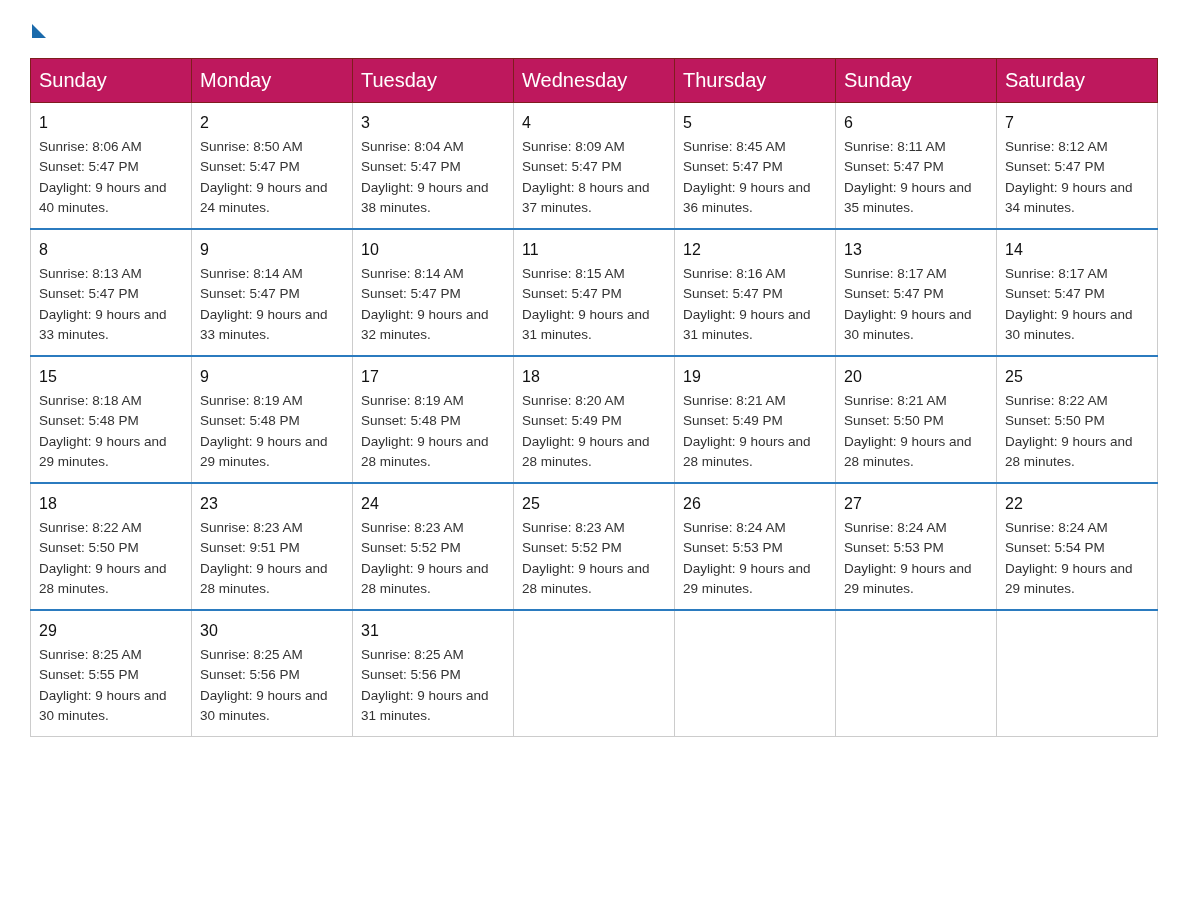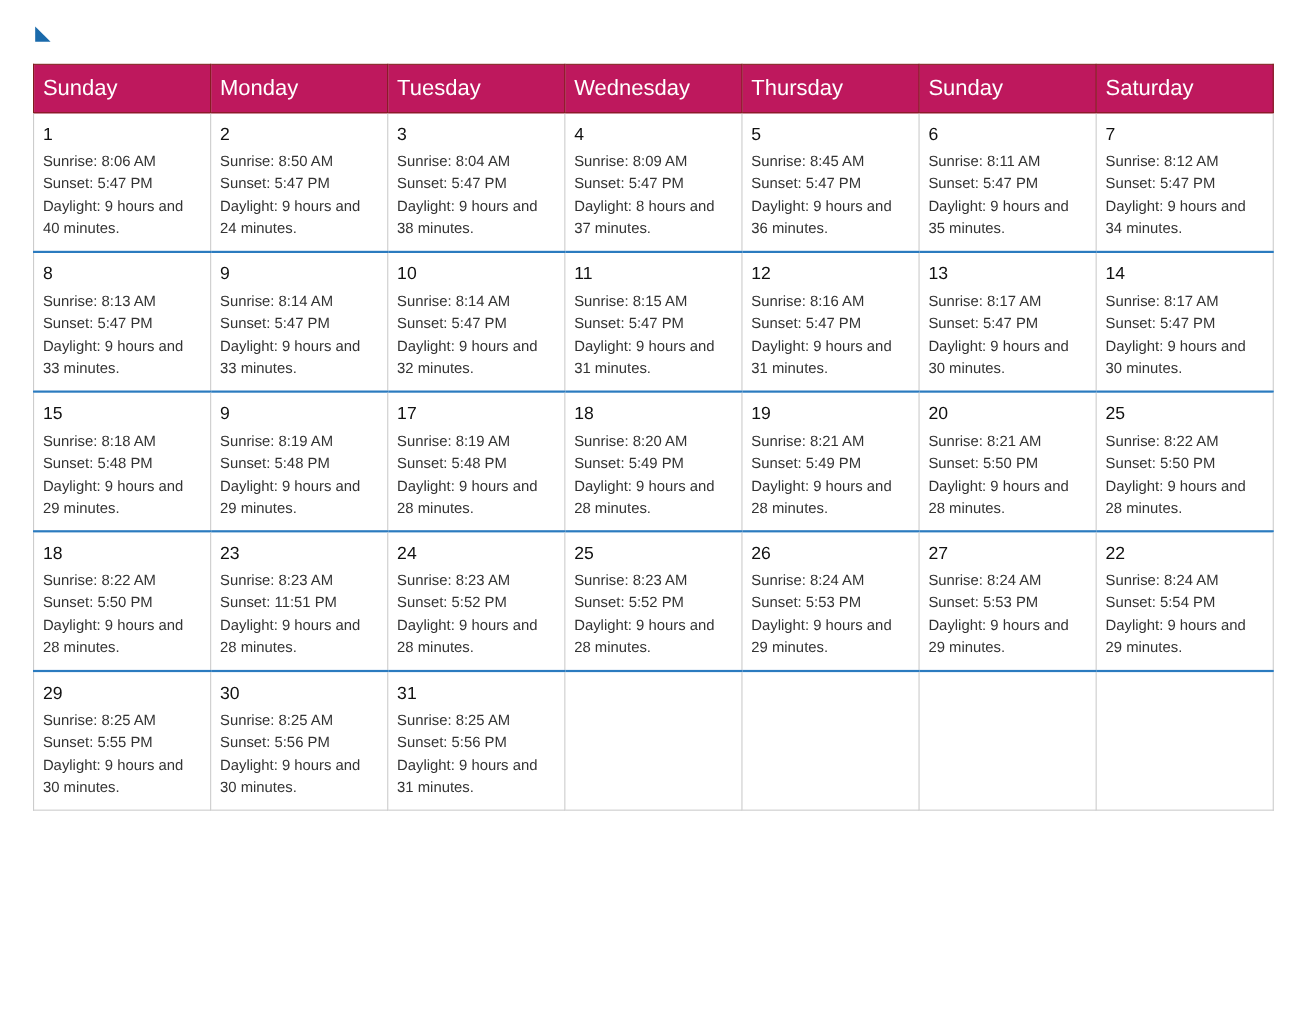--- a/index.html
+++ b/index.html
@@ -151,21 +151,21 @@
         <td><span class="day-num">15</span><span>Sunrise: 8:18 AM</span><br><span>Sunset: 5:48 PM</span><br><span>Daylight: 9 hours and 29 minutes.</span></td>
         <td><span class="day-num">9</span><span>Sunrise: 8:19 AM</span><br><span>Sunset: 5:48 PM</span><br><span>Daylight: 9 hours and 29 minutes.</span></td>
         <td><span class="day-num">17</span><span>Sunrise: 8:19 AM</span><br><span>Sunset: 5:48 PM</span><br><span>Daylight: 9 hours and 28 minutes.</span></td>
         <td><span class="day-num">18</span><span>Sunrise: 8:20 AM</span><br><span>Sunset: 5:49 PM</span><br><span>Daylight: 9 hours and 28 minutes.</span></td>
         <td><span class="day-num">19</span><span>Sunrise: 8:21 AM</span><br><span>Sunset: 5:49 PM</span><br><span>Daylight: 9 hours and 28 minutes.</span></td>
         <td><span class="day-num">20</span><span>Sunrise: 8:21 AM</span><br><span>Sunset: 5:50 PM</span><br><span>Daylight: 9 hours and 28 minutes.</span></td>
         <td><span class="day-num">25</span><span>Sunrise: 8:22 AM</span><br><span>Sunset: 5:50 PM</span><br><span>Daylight: 9 hours and 28 minutes.</span></td>
       </tr>
       <tr>
         <td><span class="day-num">18</span><span>Sunrise: 8:22 AM</span><br><span>Sunset: 5:50 PM</span><br><span>Daylight: 9 hours and 28 minutes.</span></td>
-        <td><span class="day-num">23</span><span>Sunrise: 8:23 AM</span><br><span>Sunset: 11:51 PM</span><br><span>Daylight: 9 hours and 28 minutes.</span></td>
+        <td><span class="day-num">23</span><span>Sunrise: 8:23 AM</span><br><span>Sunset: 9:51 PM</span><br><span>Daylight: 9 hours and 28 minutes.</span></td>
         <td><span class="day-num">24</span><span>Sunrise: 8:23 AM</span><br><span>Sunset: 5:52 PM</span><br><span>Daylight: 9 hours and 28 minutes.</span></td>
         <td><span class="day-num">25</span><span>Sunrise: 8:23 AM</span><br><span>Sunset: 5:52 PM</span><br><span>Daylight: 9 hours and 28 minutes.</span></td>
         <td><span class="day-num">26</span><span>Sunrise: 8:24 AM</span><br><span>Sunset: 5:53 PM</span><br><span>Daylight: 9 hours and 29 minutes.</span></td>
         <td><span class="day-num">27</span><span>Sunrise: 8:24 AM</span><br><span>Sunset: 5:53 PM</span><br><span>Daylight: 9 hours and 29 minutes.</span></td>
         <td><span class="day-num">22</span><span>Sunrise: 8:24 AM</span><br><span>Sunset: 5:54 PM</span><br><span>Daylight: 9 hours and 29 minutes.</span></td>
       </tr>
       <tr>
         <td><span class="day-num">29</span><span>Sunrise: 8:25 AM</span><br><span>Sunset: 5:55 PM</span><br><span>Daylight: 9 hours and 30 minutes.</span></td>
         <td><span class="day-num">30</span><span>Sunrise: 8:25 AM</span><br><span>Sunset: 5:56 PM</span><br><span>Daylight: 9 hours and 30 minutes.</span></td>
         <td><span class="day-num">31</span><span>Sunrise: 8:25 AM</span><br><span>Sunset: 5:56 PM</span><br><span>Daylight: 9 hours and 31 minutes.</span></td>

